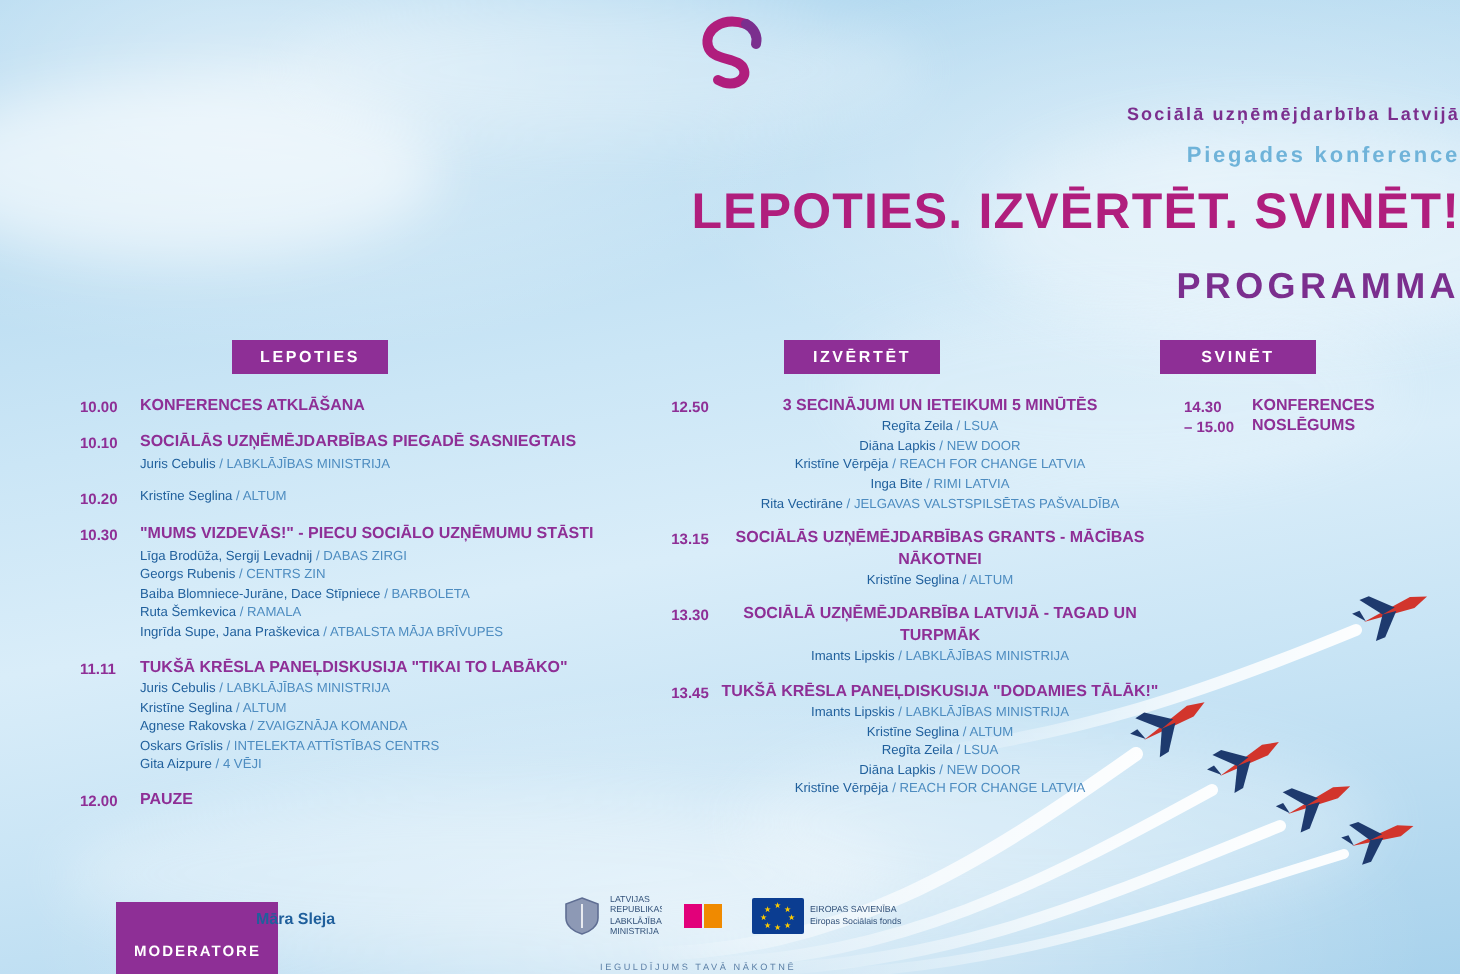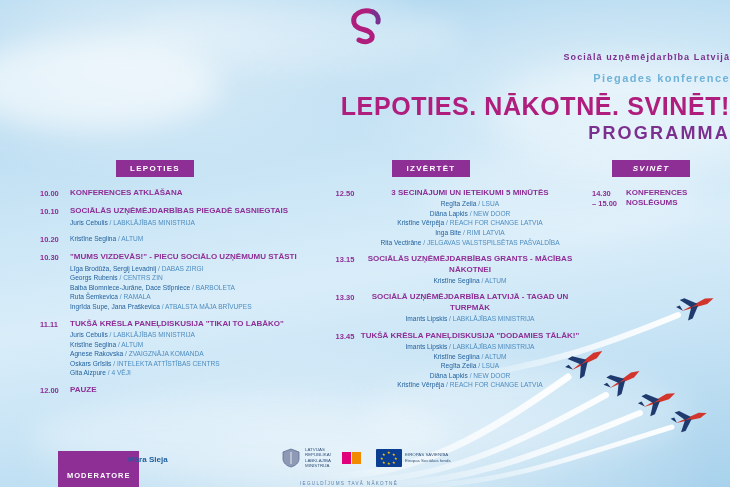--- a/index.html
+++ b/index.html
@@ -66,21 +66,21 @@
     font-weight: bold;
   }
   .title {
     margin-top: 8px;
     font-size: 25px;
     font-weight: bold;
     letter-spacing: 0.6px;
     color: #b01e7d;
   }
   .programma {
-    margin-top: 2px;
+    margin-top: 12px;
     font-size: 18px;
     font-weight: bold;
     letter-spacing: 2.2px;
     color: #7b2f8e;
   }
 
   
   .pills {
     position: relative;
     height: 20px;
@@ -92,21 +92,21 @@
     color: #ffffff;
     font-size: 8px;
     font-weight: bold;
     letter-spacing: 1.3px;
     padding: 4px 0 4px 0;
     text-align: center;
     width: 78px;
   }
   .pill.p1 { left: 116px; }
   .pill.p2 { left: 392px; }
-  .pill.p3 { left: 612px; font-style: italic; }
+  .pill.p3 { left: 580px; }
 
   
   .columns {
     position: relative;
     margin-top: 8px;
     height: 252px;
   }
   .col {
     position: absolute;
     top: 0;
@@ -293,21 +293,21 @@
     </g>
   </svg>
 
   <div class="header">
     <svg class="logo-wrap" viewBox="0 0 44 40">
       <path d="M30,6 C18,2 9,9 11,17 C13,25 27,22 29,29 C30.5,34.5 23,38 16,34" fill="none" stroke="#b01e7d" stroke-width="5" stroke-linecap="round"></path>
       <path d="M30,6 C34,8 36,12 35,16" fill="none" stroke="#7b2f8e" stroke-width="5" stroke-linecap="round"></path>
     </svg>
     <div class="org-line">Sociālā uzņēmējdarbība Latvijā</div>
     <div class="sub-line">Piegades konference</div>
-    <div class="title">LEPOTIES. NĀKOTNĒ. SVINĒT!</div>
+    <div class="title">LEPOTIES. IZVĒRTĒT. SVINĒT!</div>
     <div class="programma">PROGRAMMA</div>
   </div>
 
   <div class="pills">
     <div class="pill p1">LEPOTIES</div>
     <div class="pill p2">IZVĒRTĒT</div>
     <div class="pill p3">SVINĒT</div>
   </div>
 
   <div class="columns">

